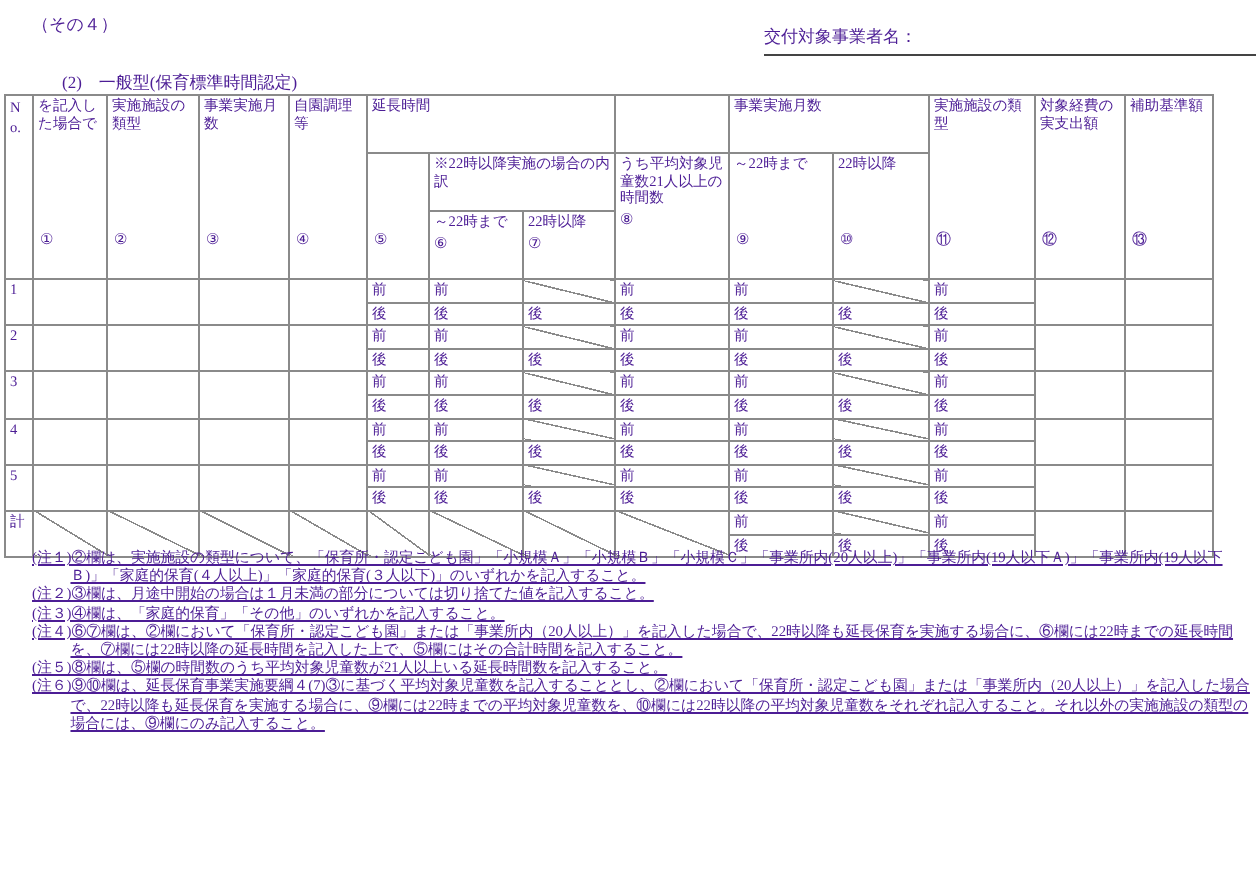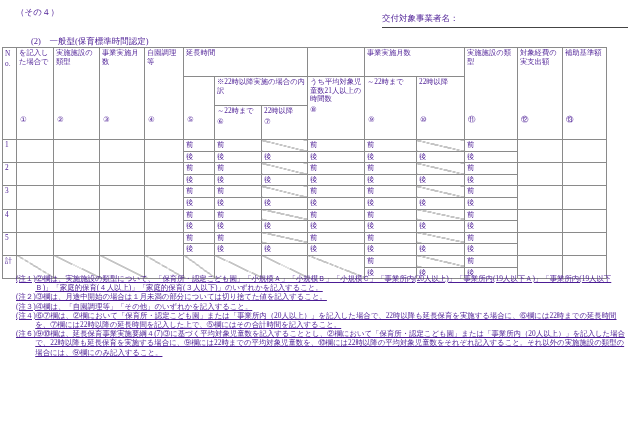--- a/index.html
+++ b/index.html
@@ -255,18 +255,19 @@
           <td class="sub">後</td>
           <td class="sub">後</td>
           <td class="sub">後</td>
         </tr>
       </tbody>
   </table>
 
   <div class="notes">
     <p class="note">(注１)②欄は、実施施設の類型について、「保育所・認定こども園」「小規模Ａ」「小規模Ｂ」「小規模Ｃ」「事業所内(20人以上)」「事業所内(19人以下Ａ)」「事業所内(19人以下Ｂ)」「家庭的保育(４人以上)」「家庭的保育(３人以下)」のいずれかを記入すること。</p>
     <p class="note">(注２)③欄は、月途中開始の場合は１月未満の部分については切り捨てた値を記入すること。</p>
-    <p class="note">(注３)④欄は、「自園調理等」「その他」のいずれかを記入すること。</p>
+    <p class="note">(注３)④欄は、「家庭的保育」「その他」のいずれかを記入すること。</p>
     <p class="note">(注４)⑥⑦欄は、②欄において「保育所・認定こども園」または「事業所内（20人以上）」を記入した場合で、22時以降も延長保育を実施する場合に、⑥欄には22時までの延長時間を、⑦欄には22時以降の延長時間を記入した上で、⑤欄にはその合計時間を記入すること。</p>
+    <p class="note">(注５)⑧欄は、⑤欄の時間数のうち平均対象児童数が21人以上いる延長時間数を記入すること。</p>
     <p class="note">(注６)⑨⑩欄は、延長保育事業実施要綱４(7)③に基づく平均対象児童数を記入することとし、②欄において「保育所・認定こども園」または「事業所内（20人以上）」を記入した場合で、22時以降も延長保育を実施する場合に、⑨欄には22時までの平均対象児童数を、⑩欄には22時以降の平均対象児童数をそれぞれ記入すること。それ以外の実施施設の類型の場合には、⑨欄にのみ記入すること。</p>
   </div>
 
 </div>
 
 </body></html>

